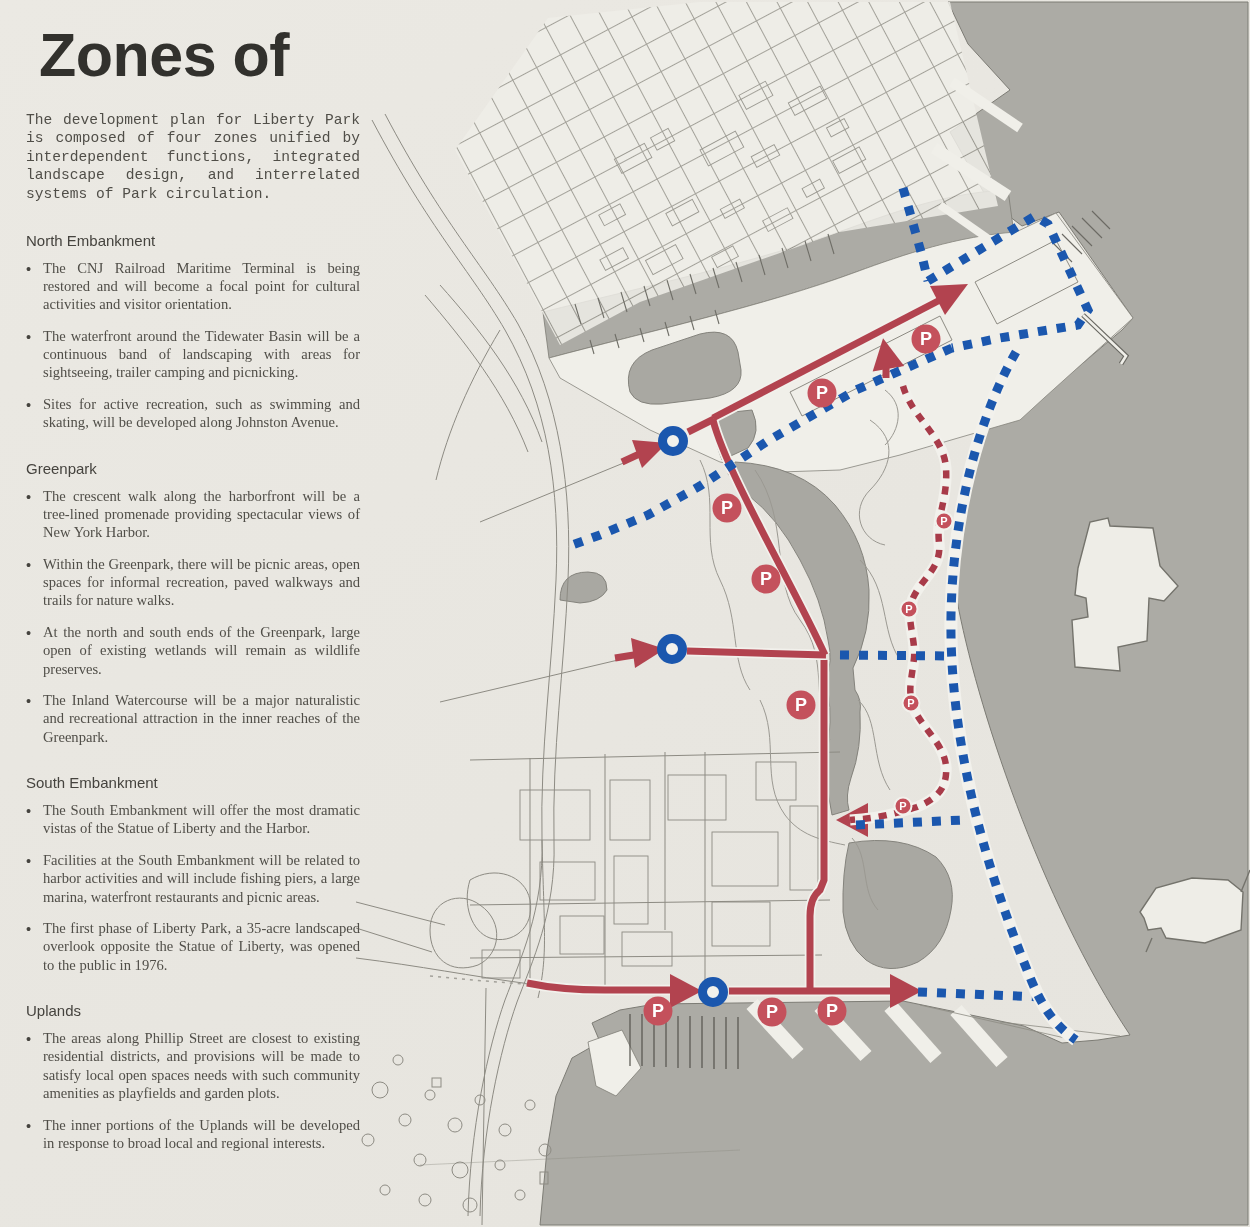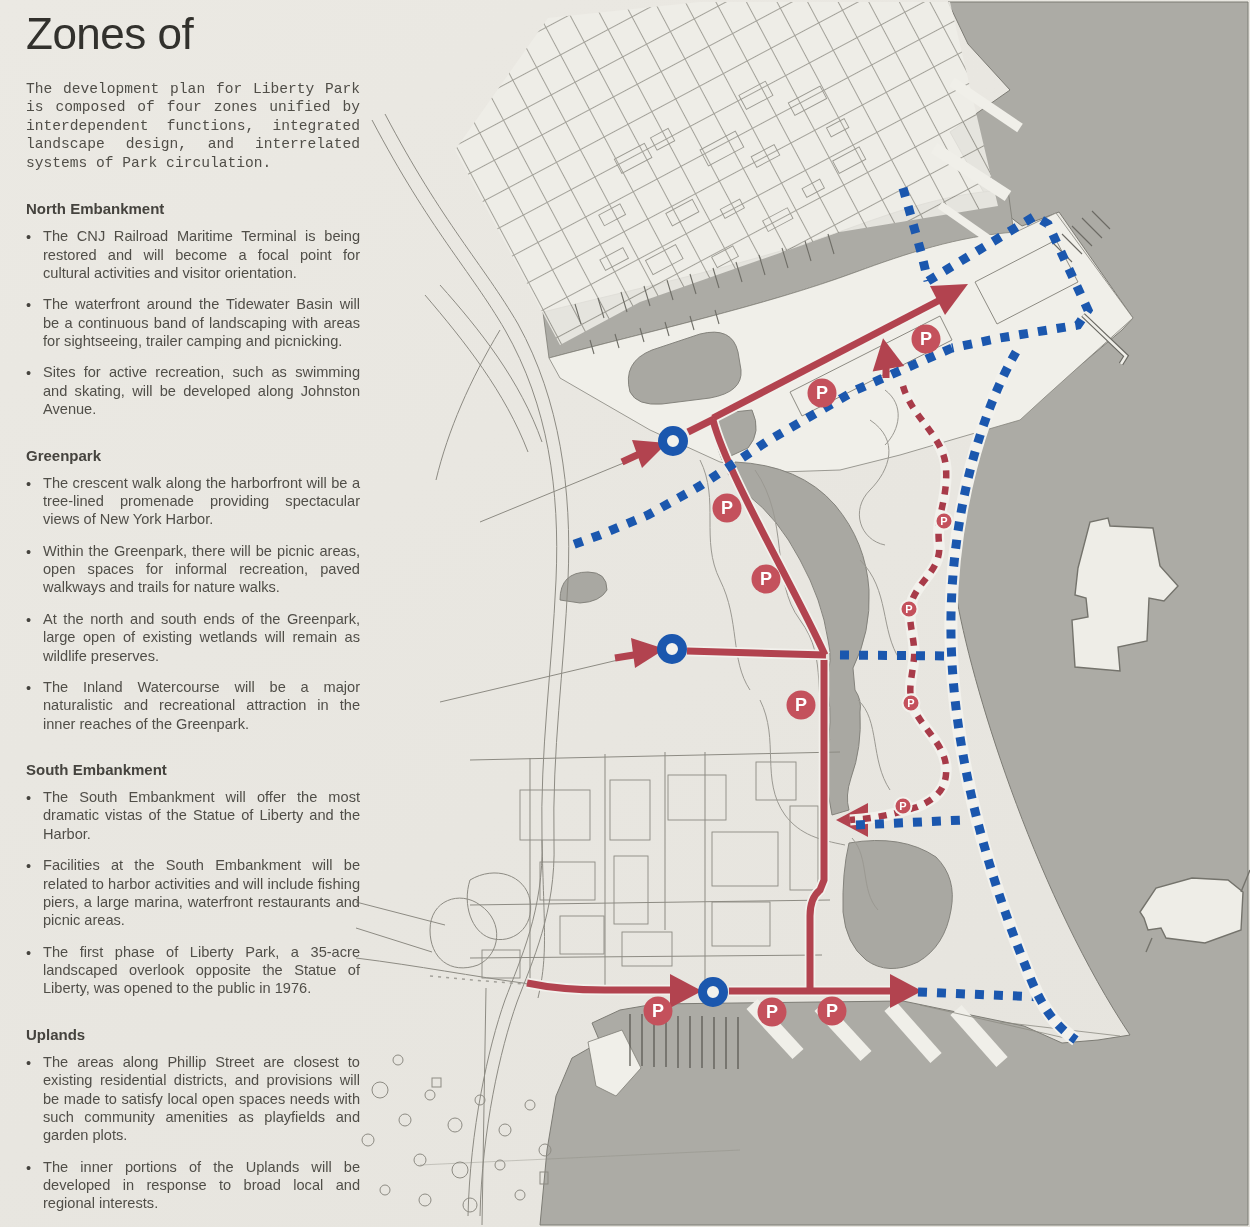--- a/index.html
+++ b/index.html
@@ -7,35 +7,35 @@
     width:1250px;height:1227px;overflow:hidden;position:relative;
     background:linear-gradient(145deg,#ebe9e3 0%,#e8e6e0 55%,#e6e4de 100%);
     font-family:"Liberation Sans",sans-serif;
   }
   #map-wrap{position:absolute;inset:0;}
   #text-col{
     position:absolute;left:26px;top:10px;width:334px;z-index:5;
     color:#504e48;
   }
   .title{
-    font-size:44px;line-height:1.08;font-weight:400;color:#32312d;
-    letter-spacing:-0.5px;margin:0;
+    font-size:61px;line-height:1.08;font-weight:700;color:#32312d;
+    letter-spacing:-0.5px;margin:13px;
   }
   .intro{
     margin:22px 0 0 0;font-size:14.6px;line-height:1.27;text-align:justify;font-family:Liberation Mono, monospace;
   }
   .section{margin-top:28px;}
   .section h3{
-    margin:0 0 10px 0;font-size:15px;font-weight:700;color:#45433e;
+    margin:0 0 10px 0;font-size:15px;font-weight:400;color:#45433e;
   }
   .bullet{
     display:flex;gap:9px;margin-bottom:13px;font-size:14.6px;line-height:1.26;
   }
   .bullet .dot{flex:0 0 8px;padding-top:1px;color:#45433e;}
-  .bullet .bt{text-align:justify;}
+  .bullet .bt{text-align:justify;font-family:Liberation Serif, serif;}
   svg text{font-family:"Liberation Sans",sans-serif;}
 </style>
 </head>
 <body>
 
 <div id="map-wrap">
 <svg id="map-svg" width="1250" height="1227" viewBox="0 0 1250 1227">
   <defs>
     <pattern id="citygrid" width="27" height="31" patternUnits="userSpaceOnUse" patternTransform="rotate(-28 700 150)">
       <path d="M0 0.5 H27 M0.5 0 V31" stroke="#97958d" stroke-width="1" fill="none"></path>

